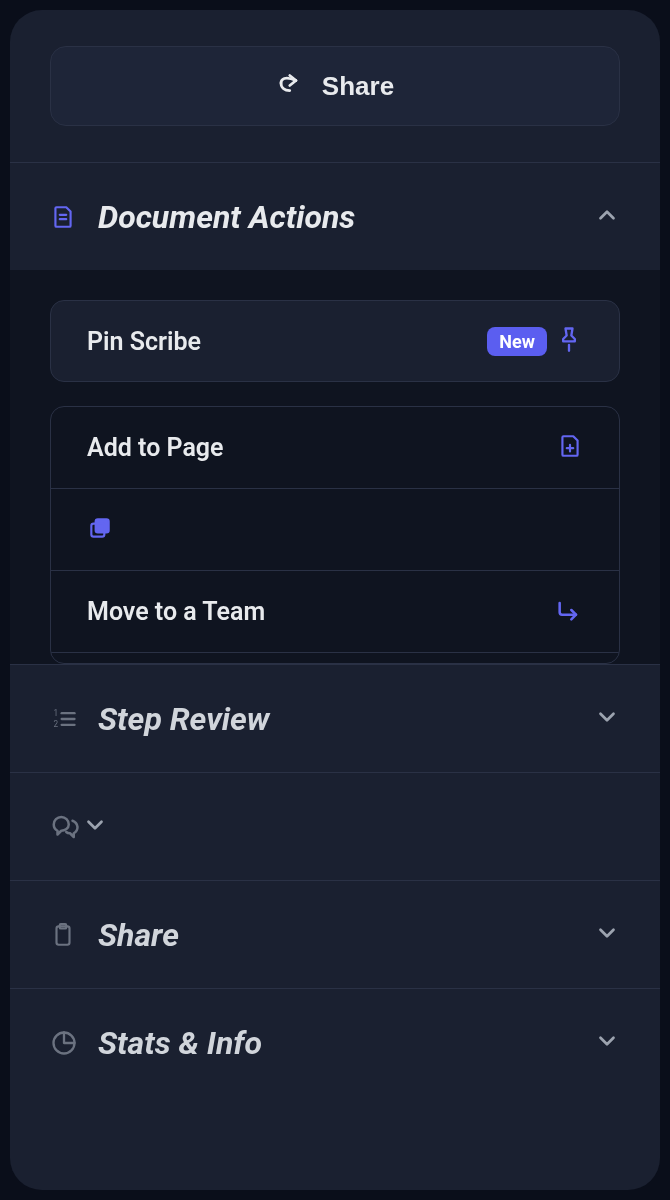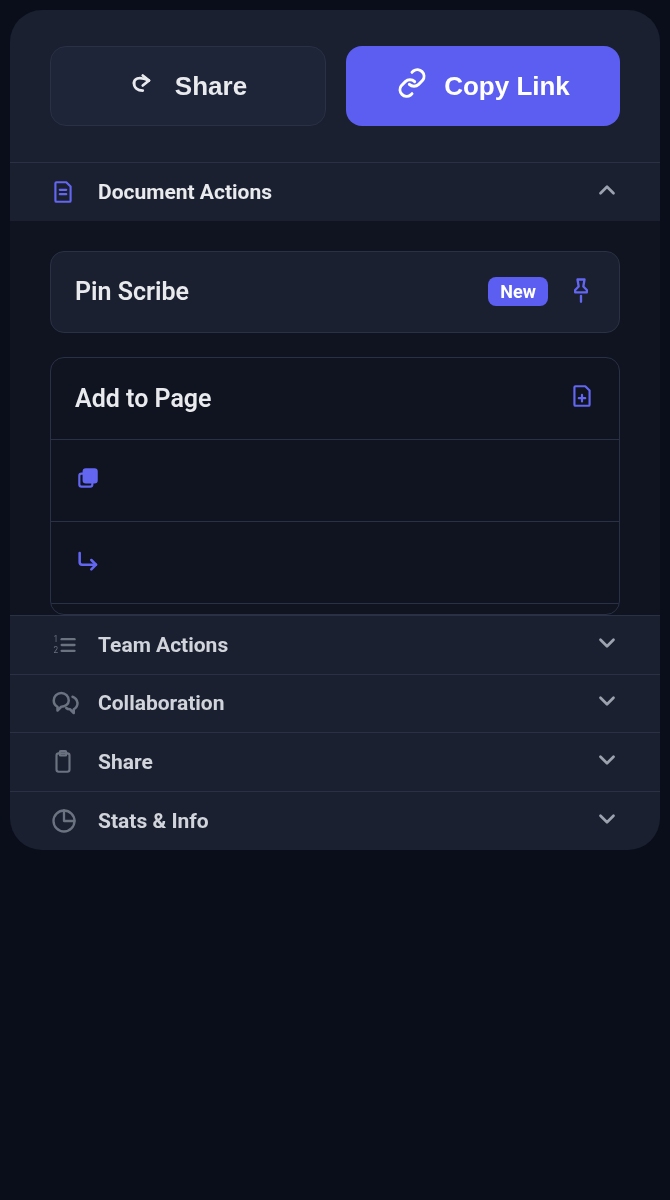--- a/index.html
+++ b/index.html
@@ -5,21 +5,21 @@
   * { box-sizing: border-box; margin: 0; padding: 0; }
   body {
     background: #0a0e1a;
     font-family: -apple-system, BlinkMacSystemFont, "Segoe UI", Roboto, sans-serif;
     width: 670px;
     height: 1200px;
     overflow: hidden;
   }
   .panel {
     width: 650px;
-    height: 840px;
+    height: 1180px;
     margin: 10px;
     background: #1a2030;
     border-radius: 32px;
     overflow: hidden;
     display: flex;
     flex-direction: column;
   }
   .top-buttons {
     display: flex;
     gap: 20px;
@@ -56,41 +56,42 @@
     cursor: pointer;
   }
   .section-header .icon-slot {
     width: 32px;
     display: flex;
     align-items: center;
     flex-shrink: 0;
   }
   .section-header .label {
     flex: 1;
-    font-size: 21px;
+    font-size: 32px;
     font-weight: 700;
     color: #e8eaed;
     margin-left: 16px;
+    font-style: italic;
   }
   .section-header.collapsed .label {
     color: #d1d5db;
   }
   .chevron {
     color: #9ca3af;
     flex-shrink: 0;
   }
   .doc-actions-body {
     background: #0f1420;
     padding: 30px 40px 0 40px;
   }
   .action-item {
     display: flex;
     align-items: center;
     height: 82px;
-    padding: 0 24px;
+    padding: 0 36px;
     cursor: pointer;
   }
   .action-item.pin {
     background: #1a2030;
     border: 1px solid #2a3145;
     border-radius: 14px;
     margin-bottom: 24px;
   }
   .action-group {
     border: 1px solid #2a3145;
@@ -106,21 +107,21 @@
     font-weight: 600;
     color: #e8eaed;
   }
   .badge {
     background: #5b5ef0;
     color: #fff;
     font-size: 18px;
     font-weight: 700;
     padding: 4px 12px;
     border-radius: 8px;
-    margin-right: 19px;
+    margin-right: 8px;
   }
   .action-icon {
     color: #6366f1;
     flex-shrink: 0;
   }
   .muted-icon { color: #6b7280; }
   .doc-icon { color: #6366f1; }
 </style>
 </head>
 <body>
@@ -130,29 +131,20 @@
   <div class="top-buttons">
     <button class="btn btn-share">
       <span>
         <svg width="30" height="30" viewBox="0 0 24 24" fill="none" stroke="currentColor" stroke-width="2.2" stroke-linecap="round" stroke-linejoin="round">
             <path d="M4 12c0 4 3 6 7 6"></path>
             <path d="M11 6l5 4-5 4"></path>
             <path d="M4 12c0-3 3-6 12-2"></path>
           </svg>
       </span>
       <span>Share</span>
-    </button>
-    <button class="btn btn-copy">
-      <span>
-        <svg width="32" height="32" viewBox="0 0 24 24" fill="none" stroke="currentColor" stroke-width="2.2" stroke-linecap="round" stroke-linejoin="round">
-            <path d="M10 13a5 5 0 0 0 7 0l3-3a5 5 0 0 0-7-7l-1 1"></path>
-            <path d="M14 11a5 5 0 0 0-7 0l-3 3a5 5 0 0 0 7 7l1-1"></path>
-          </svg>
-      </span>
-      <span>Copy Link</span>
     </button>
   </div>
 
   <div class="section-header">
     <span class="icon-slot doc-icon">
       <svg width="26" height="26" viewBox="0 0 24 24" fill="none" stroke="currentColor" stroke-width="2" stroke-linecap="round" stroke-linejoin="round">
           <path d="M6 3h9l4 4v13a1 1 0 0 1-1 1H6a1 1 0 0 1-1-1V4a1 1 0 0 1 1-1z"></path>
           <line x1="9" y1="10" x2="15" y2="10"></line>
           <line x1="9" y1="14" x2="15" y2="14"></line>
         </svg>
@@ -190,20 +182,21 @@
       </div>
       <div class="action-item">
         <span class="action-icon">
           <svg width="26" height="26" viewBox="0 0 24 24" fill="none" stroke="currentColor" stroke-width="2" stroke-linecap="round" stroke-linejoin="round">
               <rect x="8" y="4" width="12" height="12" rx="2" fill="currentColor"></rect>
               <rect x="4" y="8" width="12" height="12" rx="2"></rect>
             </svg>
         </span>
       </div>
       <div class="action-item">
+        <span class="action-label">Move to a Team</span>
         <span class="action-icon">
           <svg width="28" height="28" viewBox="0 0 24 24" fill="none" stroke="currentColor" stroke-width="2.2" stroke-linecap="round" stroke-linejoin="round">
               <path d="M4 6v8a2 2 0 0 0 2 2h12"></path>
               <polyline points="14 12 18 16 14 20"></polyline>
             </svg>
         </span>
       </div>
       <div class="action-item" style="height:10px;border-bottom:none;"></div>
     </div>
   </div>
@@ -211,37 +204,36 @@
   <div class="section-header collapsed">
     <span class="icon-slot muted-icon">
       <svg width="28" height="28" viewBox="0 0 24 24" fill="none" stroke="currentColor" stroke-width="2" stroke-linecap="round" stroke-linejoin="round">
           <line x1="10" y1="7" x2="21" y2="7"></line>
           <line x1="10" y1="12" x2="21" y2="12"></line>
           <line x1="10" y1="17" x2="21" y2="17"></line>
           <text x="3" y="9" font-size="7" fill="currentColor" stroke="none">1</text>
           <text x="3" y="19" font-size="7" fill="currentColor" stroke="none">2</text>
         </svg>
     </span>
-    <span class="label">Team Actions</span>
+    <span class="label">Step Review</span>
     <span class="chevron">
       <svg width="26" height="26" viewBox="0 0 24 24" fill="none" stroke="currentColor" stroke-width="2.5" stroke-linecap="round" stroke-linejoin="round">
           <polyline points="6 9 12 15 18 9"></polyline>
         </svg>
     </span>
   </div>
 
 
   <div class="section-header collapsed">
     <span class="icon-slot muted-icon">
       <svg width="30" height="30" viewBox="0 0 24 24" fill="none" stroke="currentColor" stroke-width="2" stroke-linecap="round" stroke-linejoin="round">
           <path d="M3 10a6 6 0 0 1 12 0c0 3-3 5-6 5l-3 3v-3c-2-1-3-3-3-5z"></path>
           <path d="M13 16c1 1 2 1 3 1l3 3v-3c2-1 3-3 3-5a6 6 0 0 0-4-5"></path>
         </svg>
     </span>
-    <span class="label">Collaboration</span>
     <span class="chevron">
       <svg width="26" height="26" viewBox="0 0 24 24" fill="none" stroke="currentColor" stroke-width="2.5" stroke-linecap="round" stroke-linejoin="round">
           <polyline points="6 9 12 15 18 9"></polyline>
         </svg>
     </span>
   </div>
 
   <div class="section-header collapsed">
     <span class="icon-slot muted-icon">
       <svg width="26" height="26" viewBox="0 0 24 24" fill="none" stroke="currentColor" stroke-width="2" stroke-linecap="round" stroke-linejoin="round">

